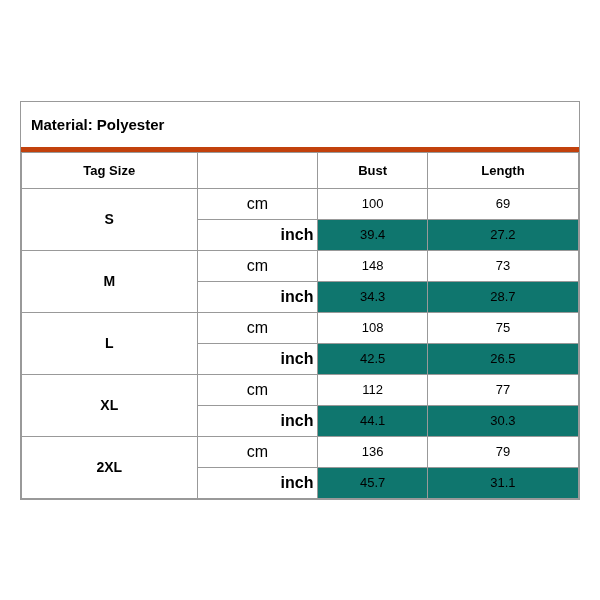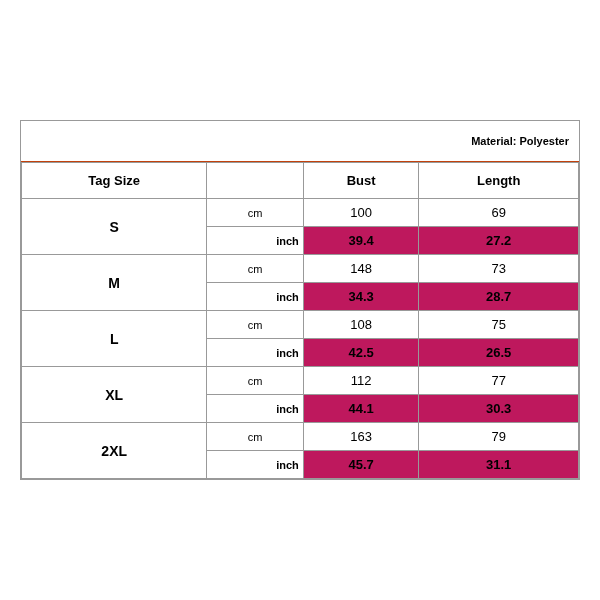--- a/index.html
+++ b/index.html
@@ -17,25 +17,25 @@
       justify-content: center;
       font-family: Arial, sans-serif;
     }
 
     .container {
       width: 560px;
       border: 1px solid #999;
     }
 
     .title-row {
-      text-align: right;
+      text-align: left;
       padding: 14px 10px;
-      border-bottom: 1px solid #c2410c;
+      border-bottom: 5px solid #c2410c;
       font-weight: bold;
-      font-size: 11px;
+      font-size: 15px;
     }
 
     table {
       width: 100%;
       border-collapse: collapse;
     }
 
     td, th {
       border: 1px solid #999;
       text-align: center;
@@ -49,26 +49,25 @@
       background: #fff;
       padding: 10px 4px;
     }
 
     .tag-size-cell {
       font-weight: bold;
       font-size: 14px;
     }
 
     .unit-cell {
-      font-size: 11px;
+      font-size: 16px;
     }
 
     .shaded {
-      background-color: #be185d;
-      font-weight: bold;
+      background-color: #0f766e;
     }
 
     .unit-cell.inch {
       font-weight: bold;
       text-align: right;
     }
   </style>
 </head>
 <body>
 
@@ -124,21 +123,21 @@
           <td>77</td>
         </tr>
         <tr>
           <td class="unit-cell inch">inch</td>
           <td class="shaded">44.1</td>
           <td class="shaded">30.3</td>
         </tr>
         <tr>
           <td rowspan="2" class="tag-size-cell">2XL</td>
           <td class="unit-cell">cm</td>
-          <td>163</td>
+          <td>136</td>
           <td>79</td>
         </tr>
         <tr>
           <td class="unit-cell inch">inch</td>
           <td class="shaded">45.7</td>
           <td class="shaded">31.1</td>
         </tr>
       </tbody>
   </table>
 </div>

